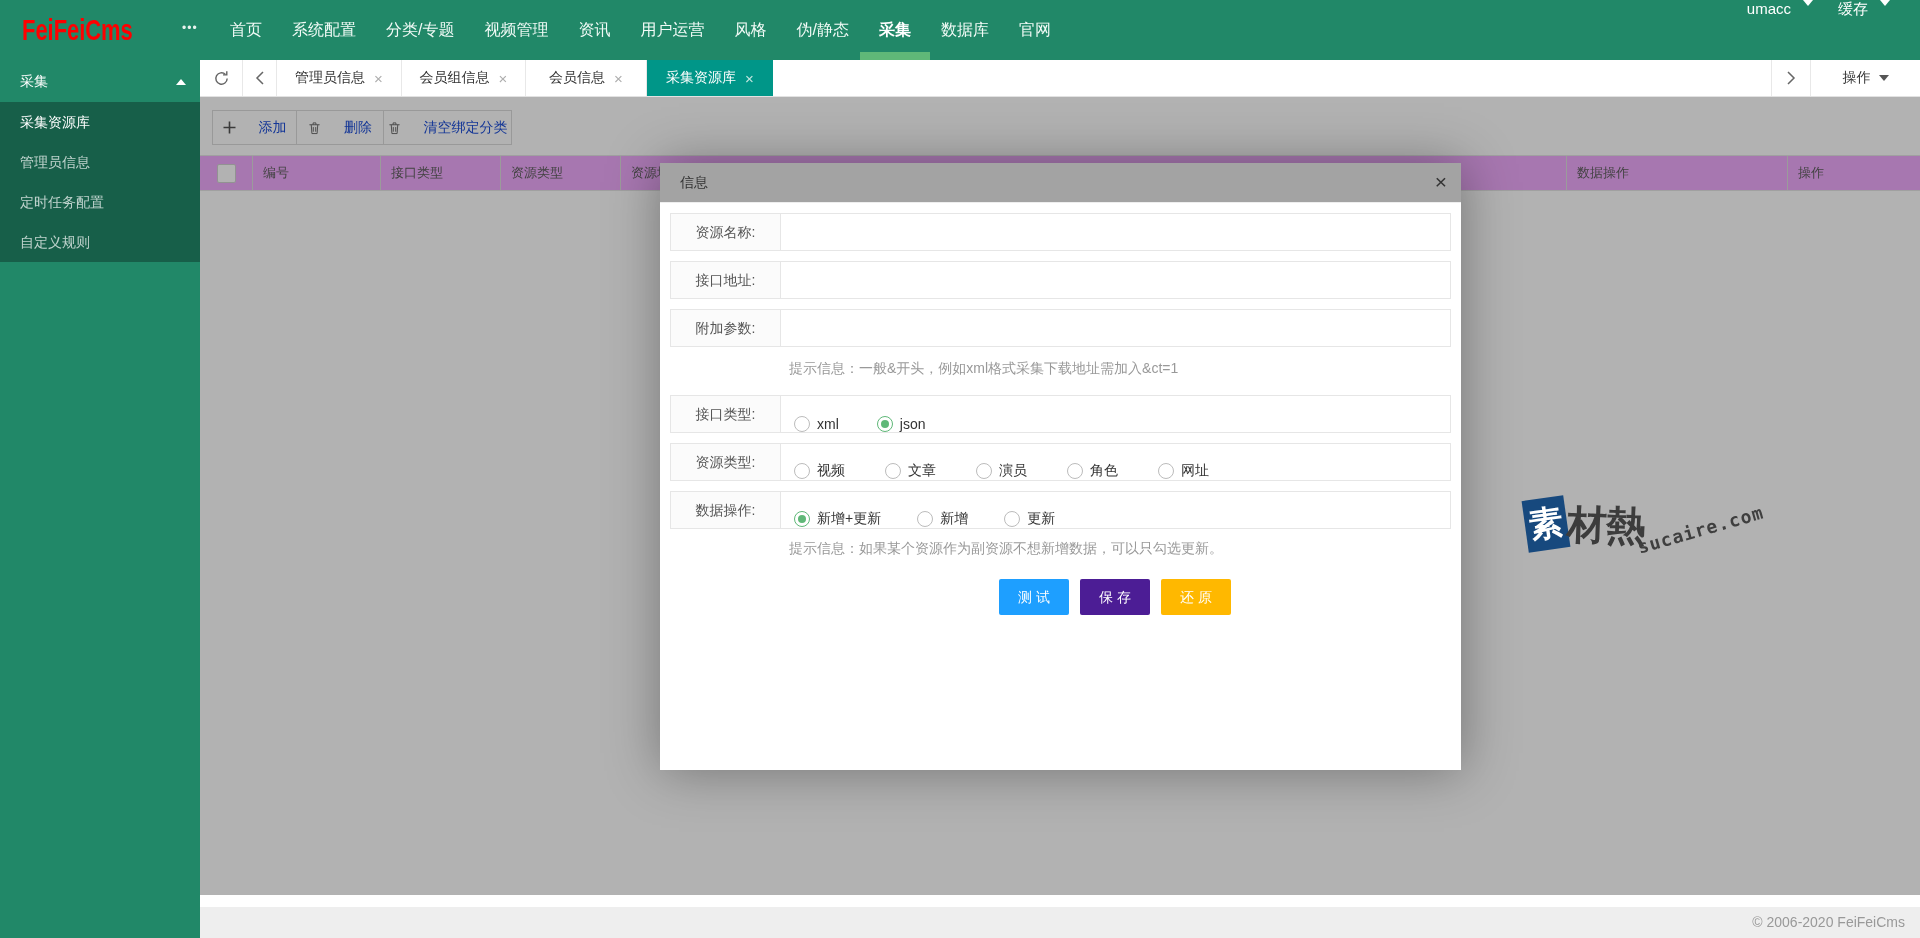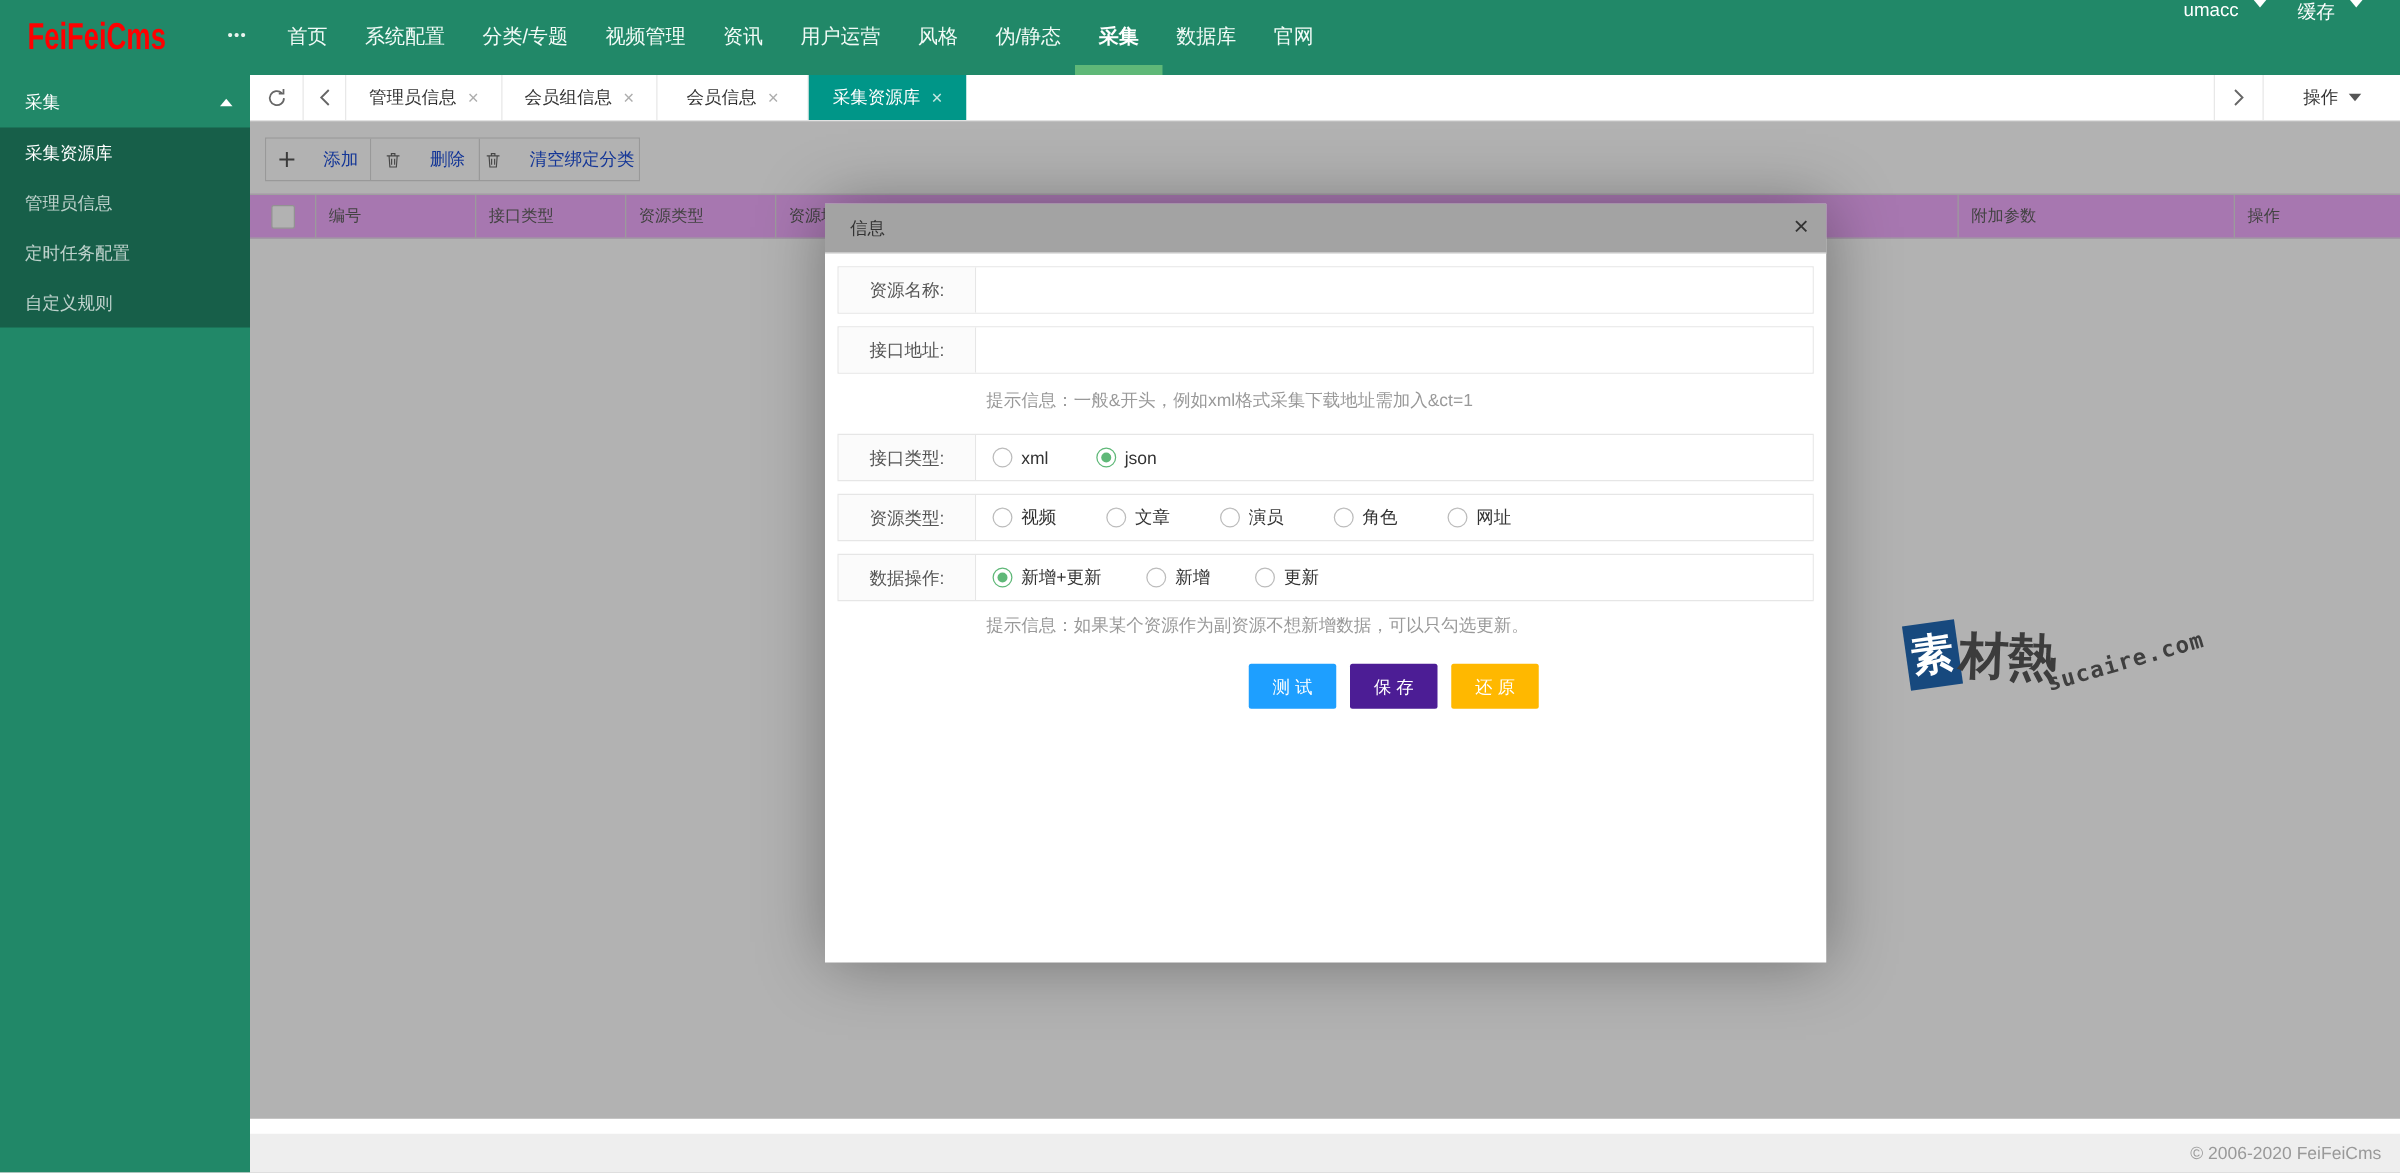--- a/index.html
+++ b/index.html
@@ -51,21 +51,21 @@
 
 .modal{position:absolute;left:660px;top:163px;width:801px;height:607px;background:#fff;z-index:20;box-shadow:1px 1px 50px rgba(0,0,0,.35)}
 .modal-header{height:40px;background:#a3a3a3;border-bottom:1px solid #eee;line-height:39px;padding-left:20px;font-size:14px;color:#333;position:relative}
 .modal-close{position:absolute;right:14px;top:0;height:40px;line-height:38px;font-size:21px;color:#333;cursor:pointer}
 .modal-body{padding:10px}
 .frow{display:flex;height:38px;border:1px solid #e6e6e6;margin-bottom:10px}
 .flabel{width:110px;background:#fbfbfb;border-right:1px solid #e6e6e6;text-align:center;line-height:36px;font-size:14px;color:#555;flex:none}
 .finput{flex:1;border:none;outline:none;font-size:14px;padding:0 10px;background:#fff;font-family:inherit}
 .fhint{font-size:14px;color:#999;margin:14px 0 19px 119px;line-height:15px}
 .fhint2{font-size:14px;color:#999;margin:12px 0 0 119px;line-height:15px}
-.rcontent{flex:1;display:flex;align-items:center;padding-left:13px;background:#fff}
+.rcontent{flex:1;display:flex;align-items:flex-end;padding-left:13px;background:#fff}
 .radio-item{display:flex;align-items:center;gap:7px;font-size:14px;color:#333;cursor:pointer}
 .rcircle{width:16px;height:16px;border-radius:50%;border:1px solid #bcbcbc;background:#fff;position:relative;flex:none}
 .radio-item.checked .rcircle{border-color:#5fb878}
 .radio-item.checked .rcircle::after{content:"";position:absolute;left:3px;top:3px;width:8px;height:8px;border-radius:50%;background:#5fb878}
 .rrow0 .radio-item{margin-right:38px}
 .rrow1 .radio-item{margin-right:40px}
 .rrow2 .radio-item{margin-right:36px}
 .btnrow{margin:23px 0 0 329px;display:flex;gap:11px}
 .mbtn{width:70px;height:36px;border:none;border-radius:2px;color:#fff;font-size:14px;text-align:center;line-height:36px;cursor:pointer;white-space:pre}
 
@@ -179,21 +179,21 @@
 </div>
 
 <div class="thead">
     <div class="th th-check" style="width: 53px;">
       <span class="checkbox"></span>
     </div>
     <div class="th" style="width: 128px;">编号</div>
     <div class="th" style="width: 120px;">接口类型</div>
     <div class="th" style="width: 120px;">资源类型</div>
     <div class="th" style="width: 946px;">资源地址</div>
-    <div class="th" style="width: 221px;">附加参数</div>
+    <div class="th" style="width: 221px;">数据操作</div>
     <div class="th" style="width: 132px; border-right: none;">操作</div>
   </div>
 
 <div class="overlay"></div>
 
 <div class="wm">
   <div class="wm-badge">素</div>
   <div class="wm-brand">材熱</div>
   <div class="wm-site">sucaire.com</div>
 </div>
@@ -203,20 +203,24 @@
     <span>信息</span>
     <span class="modal-close">×</span>
   </div>
   <div class="modal-body">
       <div class="frow">
         <div class="flabel">资源名称:</div>
         <input class="finput" style="">
       </div>
       <div class="frow">
         <div class="flabel">接口地址:</div>
+        <input class="finput" style="">
+      </div>
+      <div class="frow">
+        <div class="flabel">附加参数:</div>
         <input class="finput" style="">
       </div>
       <div class="fhint">提示信息：一般&amp;开头，例如xml格式采集下载地址需加入&amp;ct=1</div>
       <div class="frow rrow0">
         <div class="flabel">接口类型:</div>
         <div class="rcontent">
           <div class="radio-item">
             <span class="rcircle"></span>
             <span>xml</span>
           </div>

